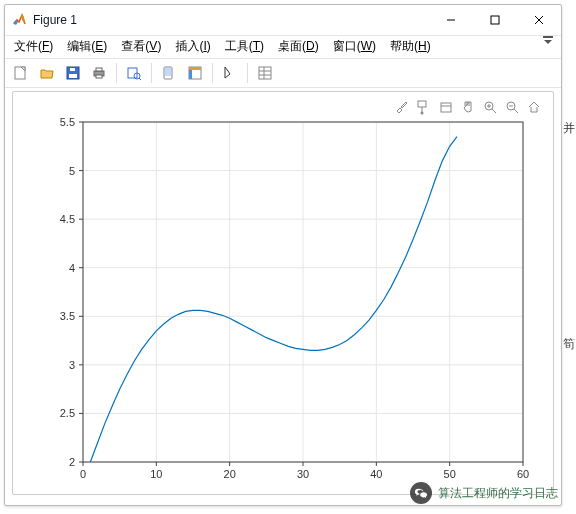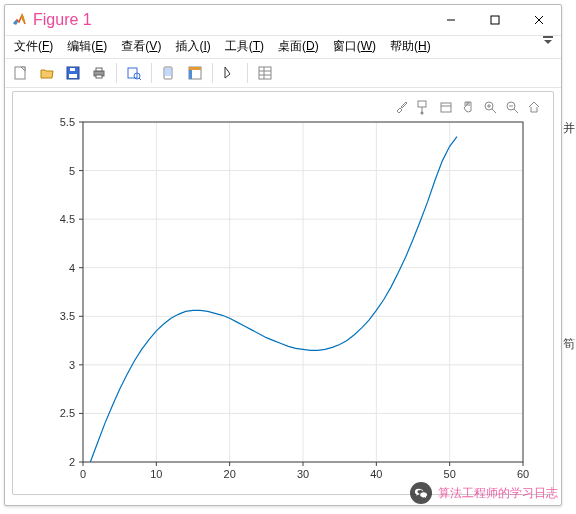--- a/index.html
+++ b/index.html
@@ -1,41 +1,41 @@
 <!DOCTYPE html>
 <html><head>
 <meta charset="utf-8">
 <style>
   html,body{margin:0;padding:0;font-family:"Microsoft YaHei","Segoe UI",Arial,sans-serif;font-size:12px;background:#fff;color:#222;}
   .desktop{width:576px;height:514px;position:relative;background:#fff;overflow:hidden;}
   .window{position:absolute;left:4px;top:4px;width:556px;height:500px;border:1px solid #bbb;border-radius:2px;background:#fff;box-shadow:0 1px 3px rgba(0,0,0,0.15);}
   .titlebar{height:30px;display:flex;align-items:center;padding:0 0 0 6px;border-bottom:1px solid #e5e5e5;}
   .app-icon{width:16px;height:16px;margin-right:6px;display:inline-flex;}
-  .title-text{flex:1;font-size:16px;color:#ec4899;}
+  .title-text{flex:1;font-size:12px;color:#0f172a;}
   .win-controls{display:flex;height:100%;}
   .win-btn{width:44px;height:100%;display:flex;align-items:center;justify-content:center;color:#333;}
   .menubar{height:22px;display:flex;align-items:flex-start;padding:0 2px;border-bottom:1px solid #e5e5e5;}
   .menu-item{padding:2px 6px;margin:0 1px;font-size:12px;color:#000;white-space:nowrap;}
   .menu-item u{text-decoration:underline;}
   .menu-drop{margin-left:auto;padding:0 6px;color:#333;}
   .toolbar{height:28px;display:flex;align-items:center;padding:0 4px;border-bottom:1px solid #e5e5e5;gap:2px;}
   .tbtn{width:22px;height:22px;display:flex;align-items:center;justify-content:center;border:1px solid transparent;border-radius:2px;}
   .tsep{width:1px;height:20px;background:#ddd;margin:0 3px;}
   .plot-area{position:absolute;left:7px;right:7px;top:86px;bottom:10px;border:1px solid #ccc;border-radius:2px;background:#fff;}
   .axes-toolbar{position:absolute;top:6px;right:10px;display:flex;gap:4px;color:#888;}
   .ax-btn{width:18px;height:18px;display:flex;align-items:center;justify-content:center;}
   svg{display:block;}
   .axis-line{stroke:#404040;stroke-width:1;fill:none;}
   .grid-line{stroke:#e6e6e6;stroke-width:1;}
   .series{stroke:#0072BD;stroke-width:1.2;fill:none;}
   .tick-label{font-size:11px;fill:#333;font-family:Arial,sans-serif;}
   .side-glyph{position:absolute;color:#333;font-size:12px;}
   .watermark{position:absolute;right:18px;bottom:10px;display:flex;align-items:center;gap:6px;opacity:0.85;}
   .wm-circle{width:22px;height:22px;border-radius:50%;background:#333;display:flex;align-items:center;justify-content:center;}
-  .wm-text{font-size:12px;color:#ec4899;}
+  .wm-text{font-size:12px;color:#14532d;}
 </style>
 </head>
 <body>
 <div class="desktop">
 
   <div class="window">
 
     <div class="titlebar">
       <span class="app-icon">
         <svg viewBox="0 0 16 16" width="16" height="16">

